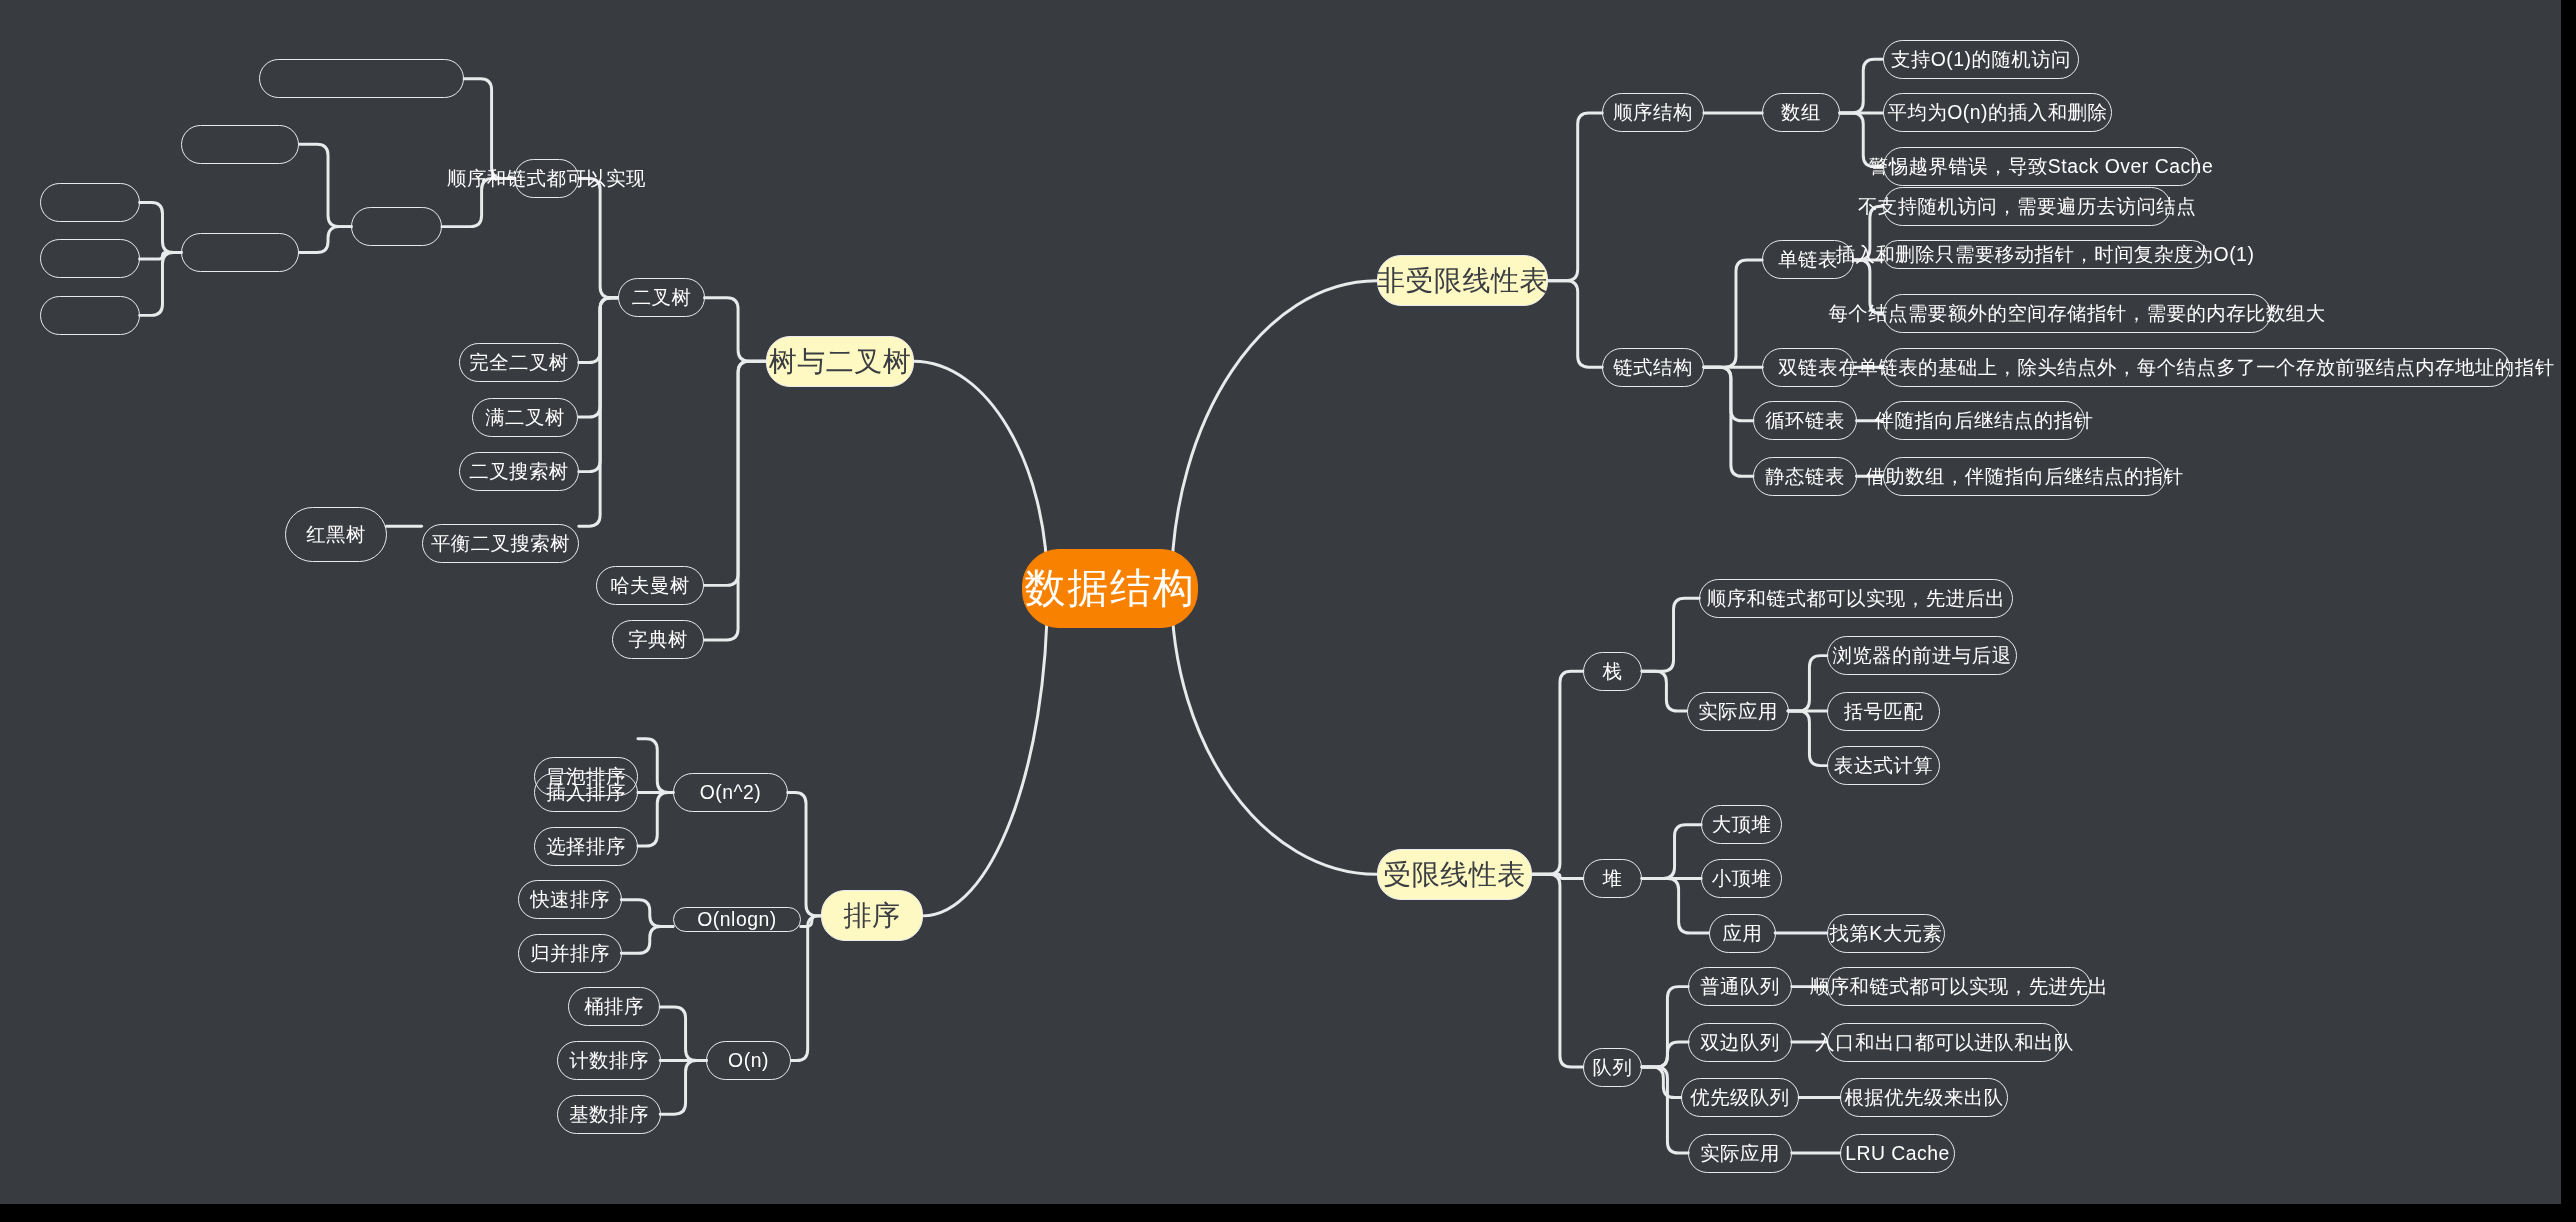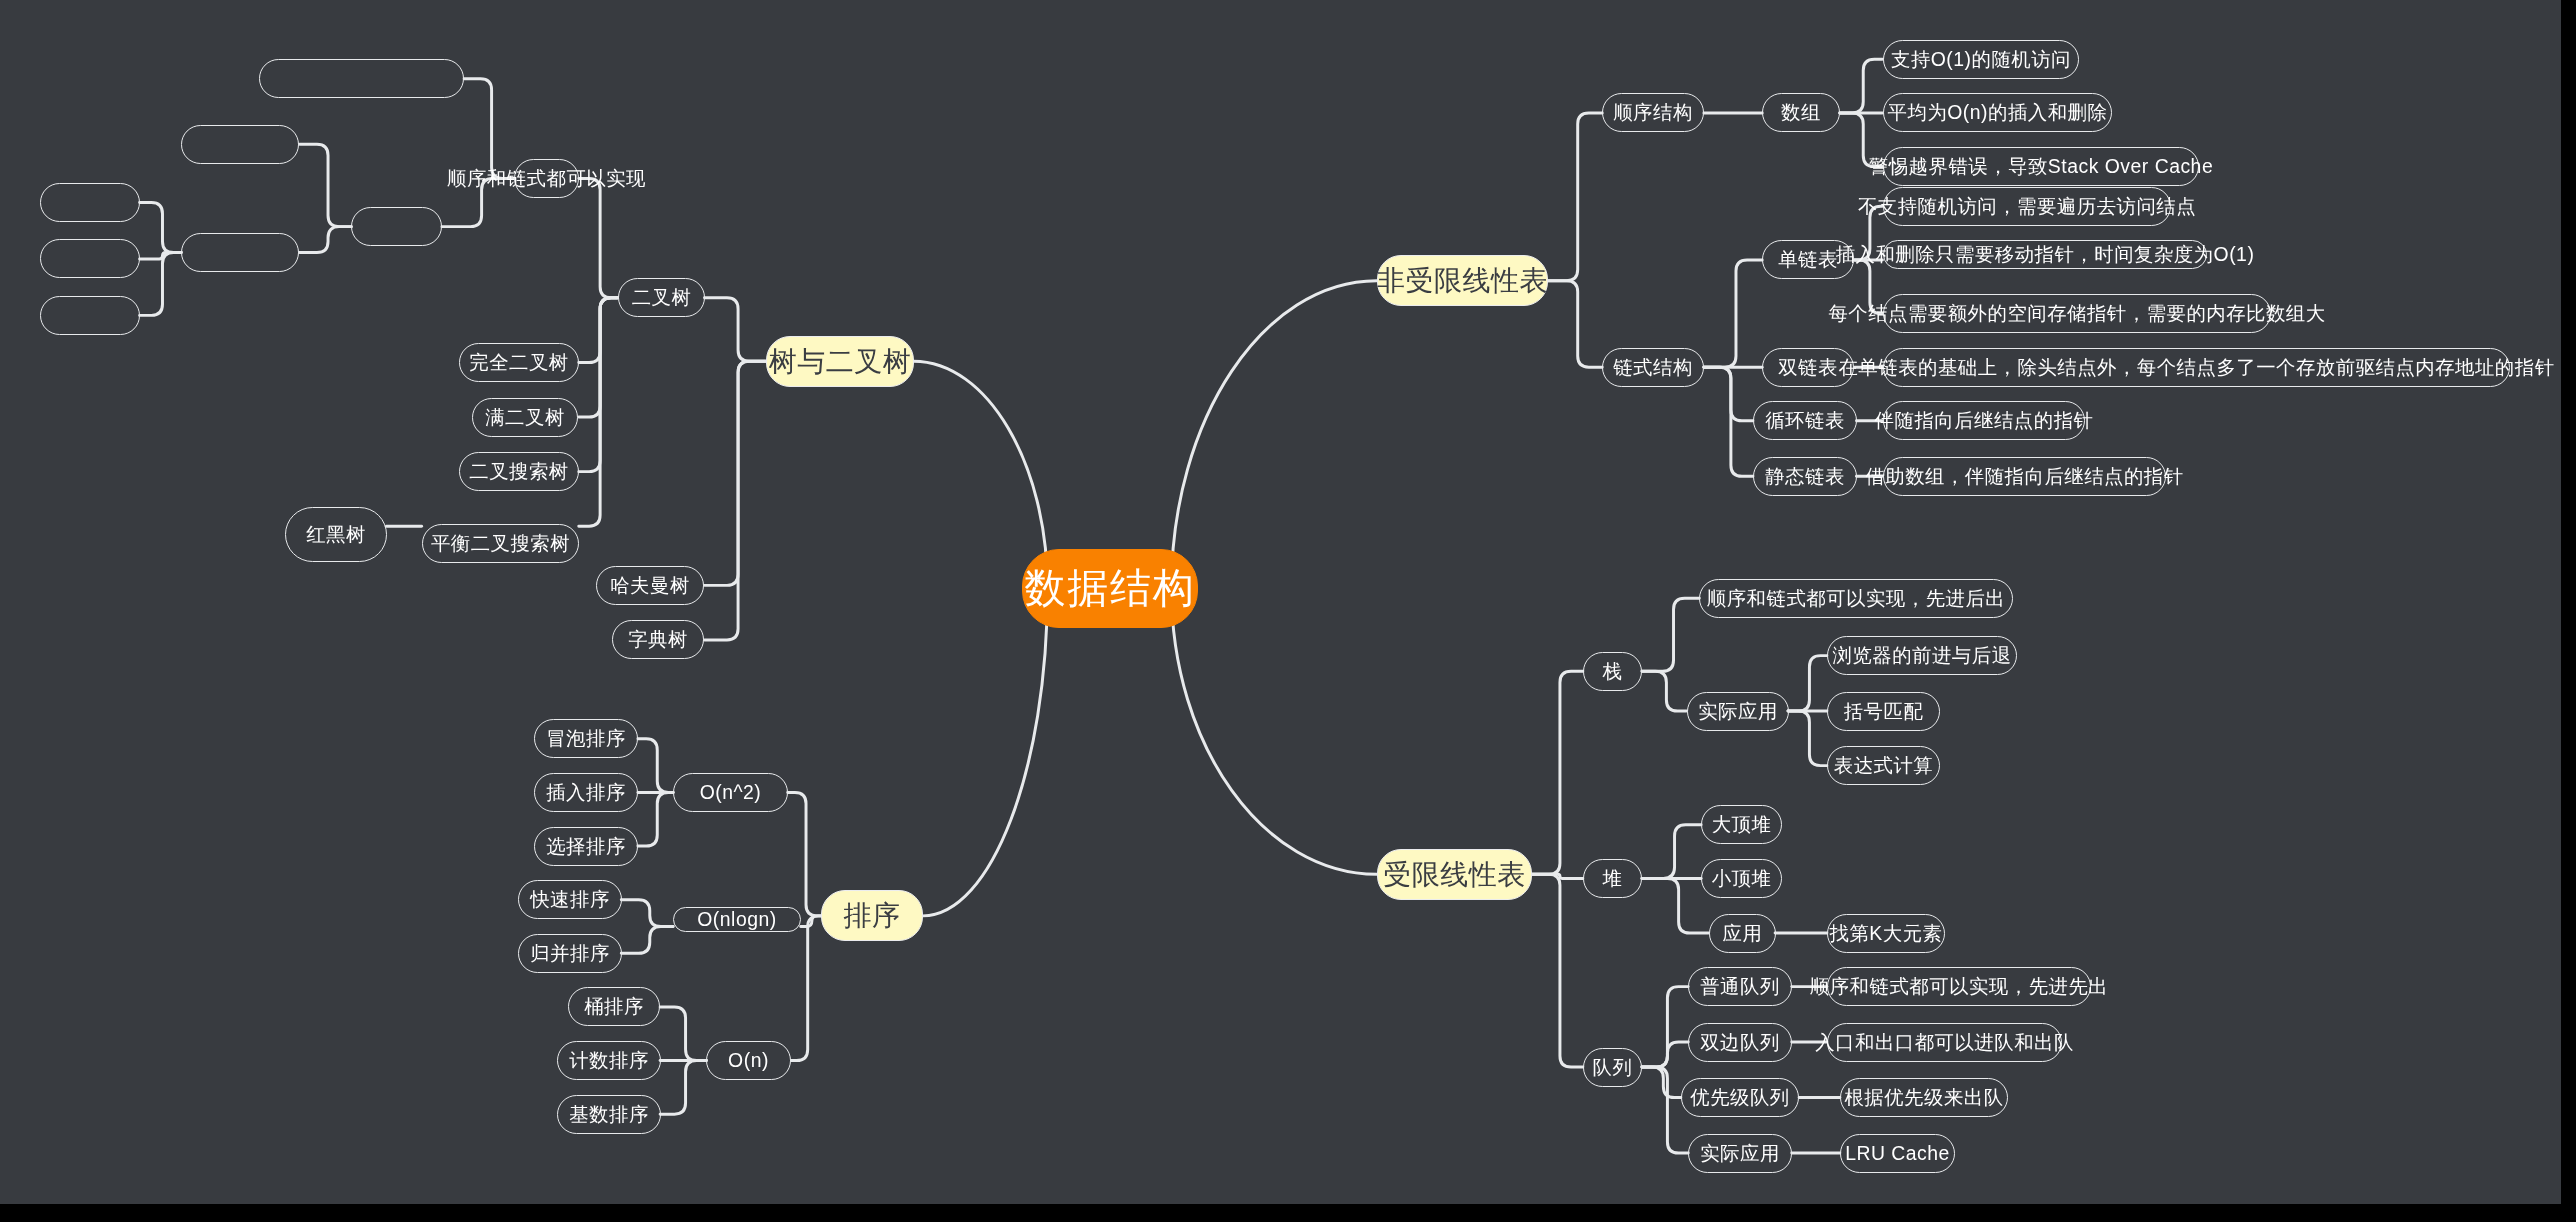--- a/index.html
+++ b/index.html
@@ -103,21 +103,21 @@
       <div class="node" style="left: 40px; top: 296px; width: 100px; height: 39px;"></div>
       <div class="node" style="left: 459px; top: 343px; width: 120px; height: 39px;">完全二叉树</div>
       <div class="node" style="left: 472px; top: 398px; width: 106px; height: 39px;">满二叉树</div>
       <div class="node" style="left: 459px; top: 452px; width: 120px; height: 39px;">二叉搜索树</div>
       <div class="node" style="left: 422px; top: 507px; width: 157px; height: 39px; margin-top: 17px;">平衡二叉搜索树</div>
       <div class="node" style="left: 285px; top: 507px; width: 102px; height: 55px;">红黑树</div>
       <div class="node" style="left: 596px; top: 566px; width: 108px; height: 39px;">哈夫曼树</div>
       <div class="node" style="left: 612px; top: 620px; width: 92px; height: 39px;">字典树</div>
       <div class="node lv1" style="left: 821px; top: 890px; width: 102px; height: 51px;">排序</div>
       <div class="node" style="left: 673px; top: 773px; width: 115px; height: 39px;">O(n^2)</div>
-      <div class="node" style="left: 534px; top: 719px; width: 104px; height: 39px;">冒泡排序</div>
+      <div class="node" style="left: 534px; top: 757px; width: 104px; height: 39px;">冒泡排序</div>
       <div class="node" style="left: 534px; top: 773px; width: 104px; height: 39px;">插入排序</div>
       <div class="node" style="left: 534px; top: 827px; width: 104px; height: 39px;">选择排序</div>
       <div class="node" style="left: 673px; top: 907px; width: 128px; height: 25px;">O(nlogn)</div>
       <div class="node" style="left: 518px; top: 880px; width: 104px; height: 39px;">快速排序</div>
       <div class="node" style="left: 518px; top: 934px; width: 104px; height: 39px;">归并排序</div>
       <div class="node" style="left: 706px; top: 1041px; width: 85px; height: 39px;">O(n)</div>
       <div class="node" style="left: 568px; top: 987px; width: 92px; height: 39px;">桶排序</div>
       <div class="node" style="left: 557px; top: 1041px; width: 104px; height: 39px;">计数排序</div>
       <div class="node" style="left: 557px; top: 1095px; width: 104px; height: 39px;">基数排序</div>
       <div class="node lv1" style="left: 1377px; top: 255px; width: 171px; height: 51px;">非受限线性表</div>

